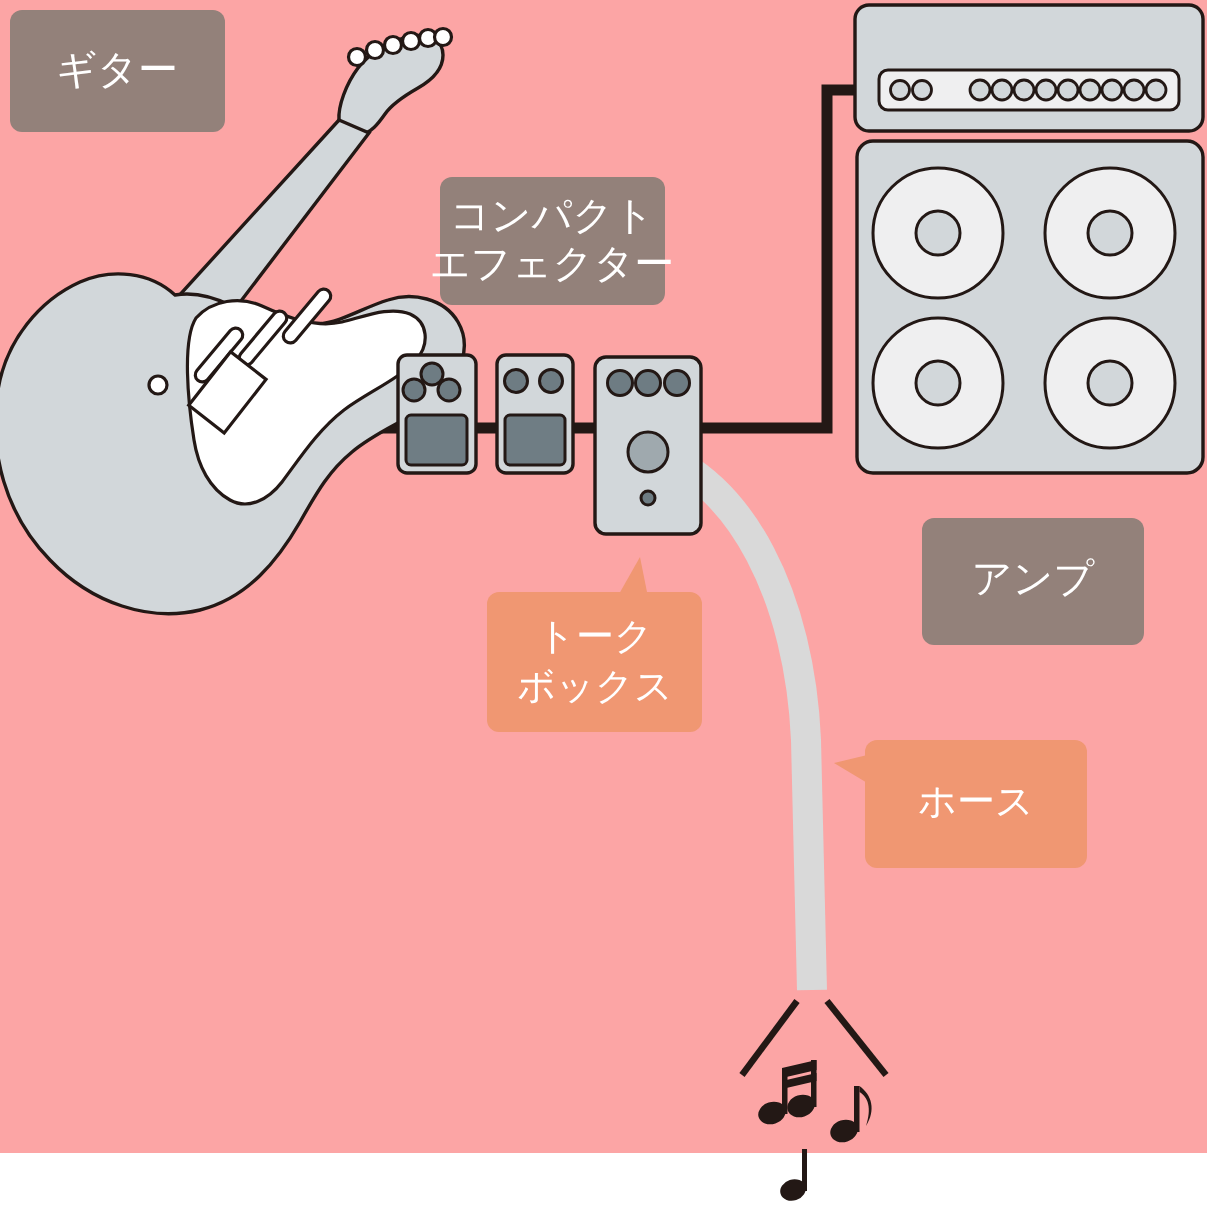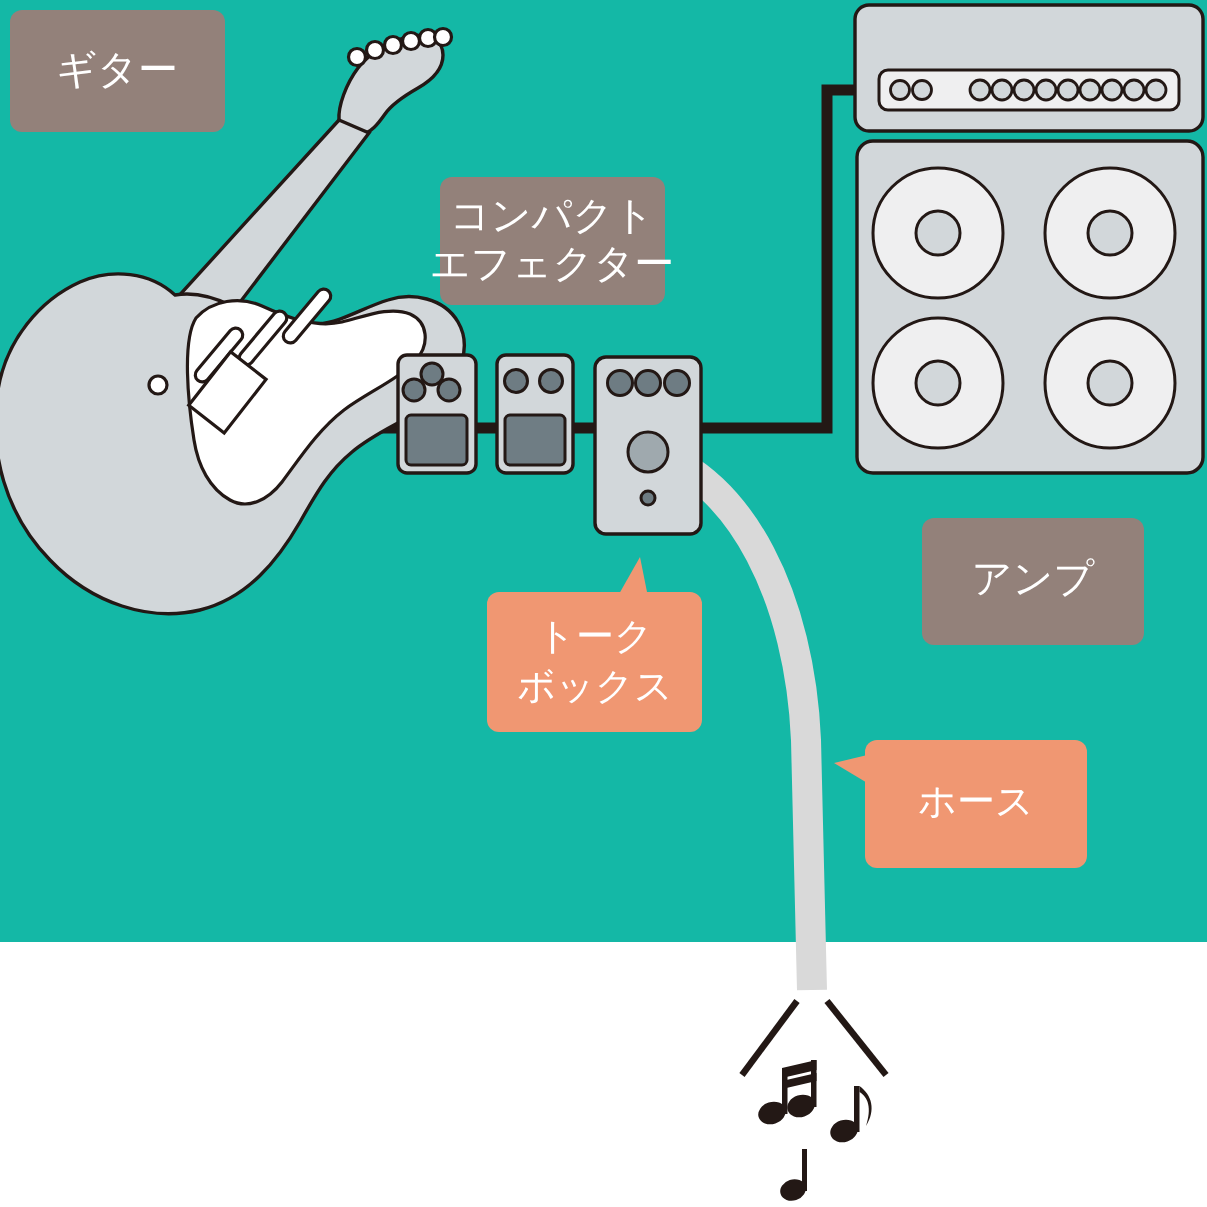--- a/index.html
+++ b/index.html
@@ -10,22 +10,22 @@
   }
   body {
     width: 1207px;
     height: 1207px;
     font-family: "Liberation Sans", "DejaVu Sans", sans-serif;
     overflow: hidden;
   }
   #stage {
     position: relative;
     width: 1207px;
-    height: 942px;
-    background: #14b8a6;
+    height: 1153px;
+    background: #fca5a5;
   }
   #diagram-svg {
     position: absolute;
     left: 0;
     top: 0;
     width: 1207px;
     height: 1207px;
   }
   .label-text {
     fill: #ffffff;

